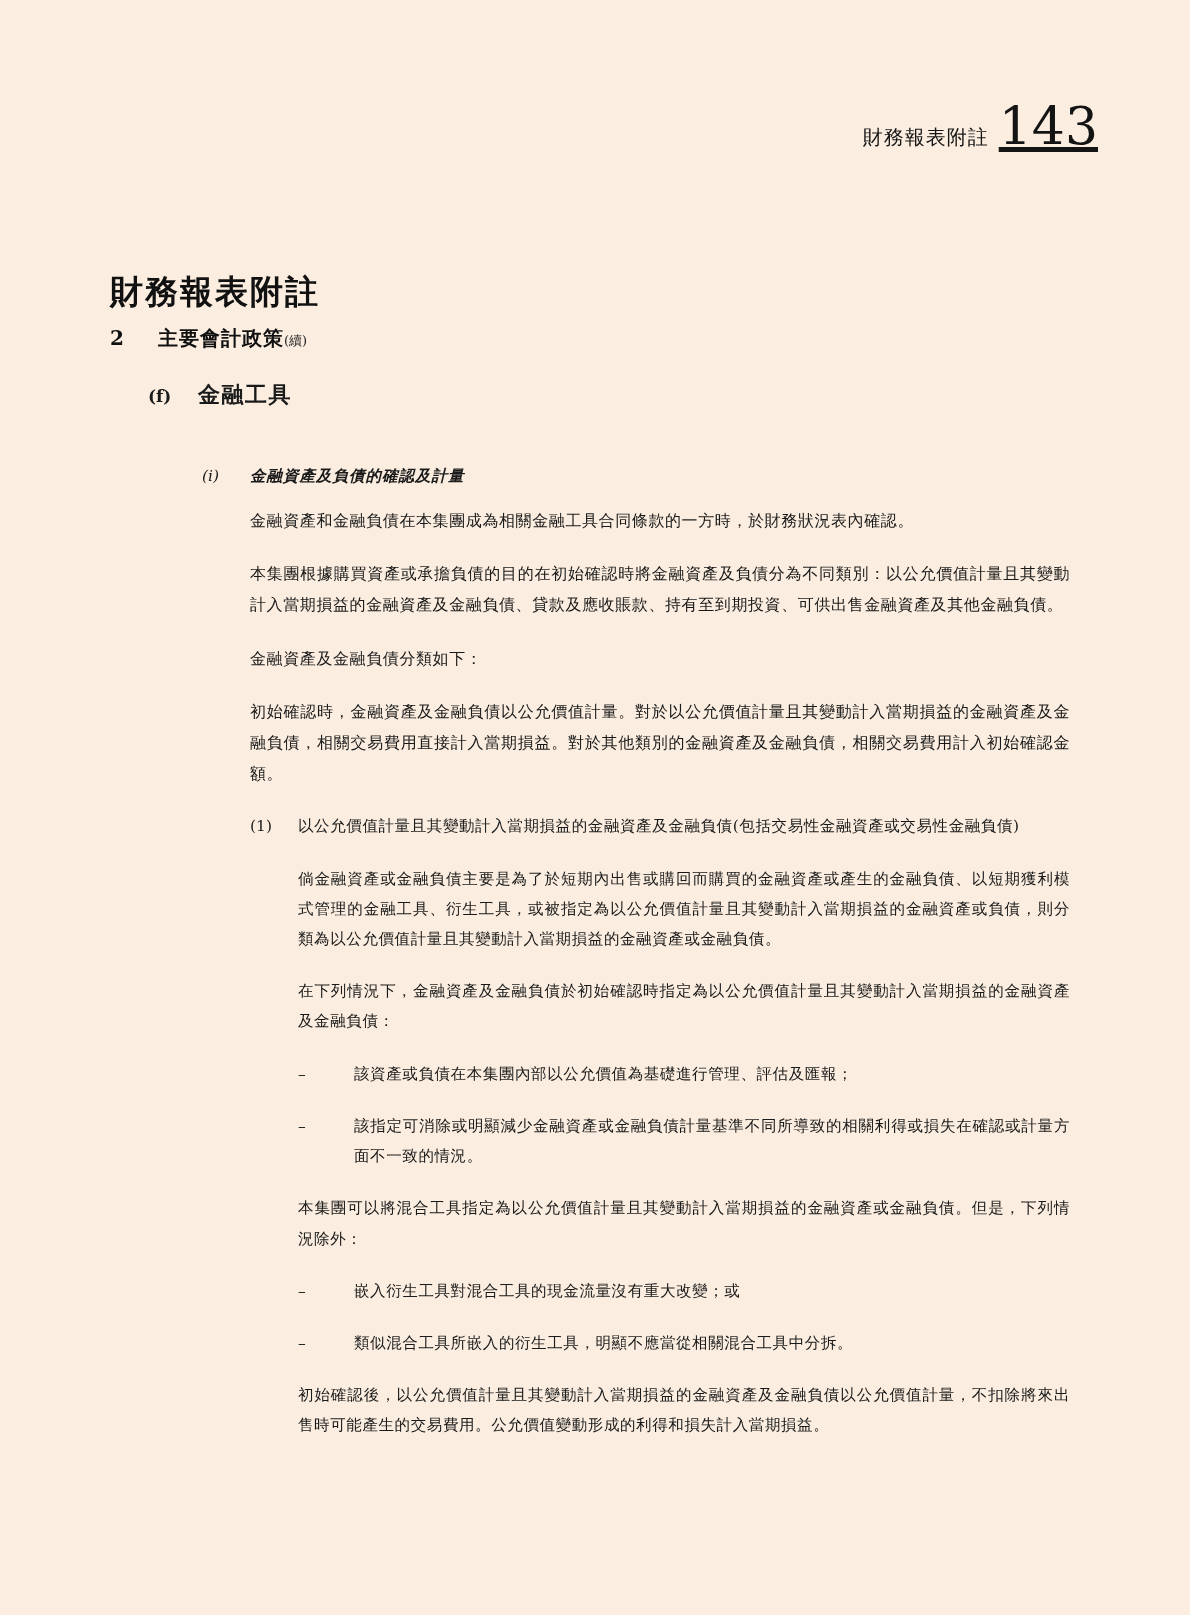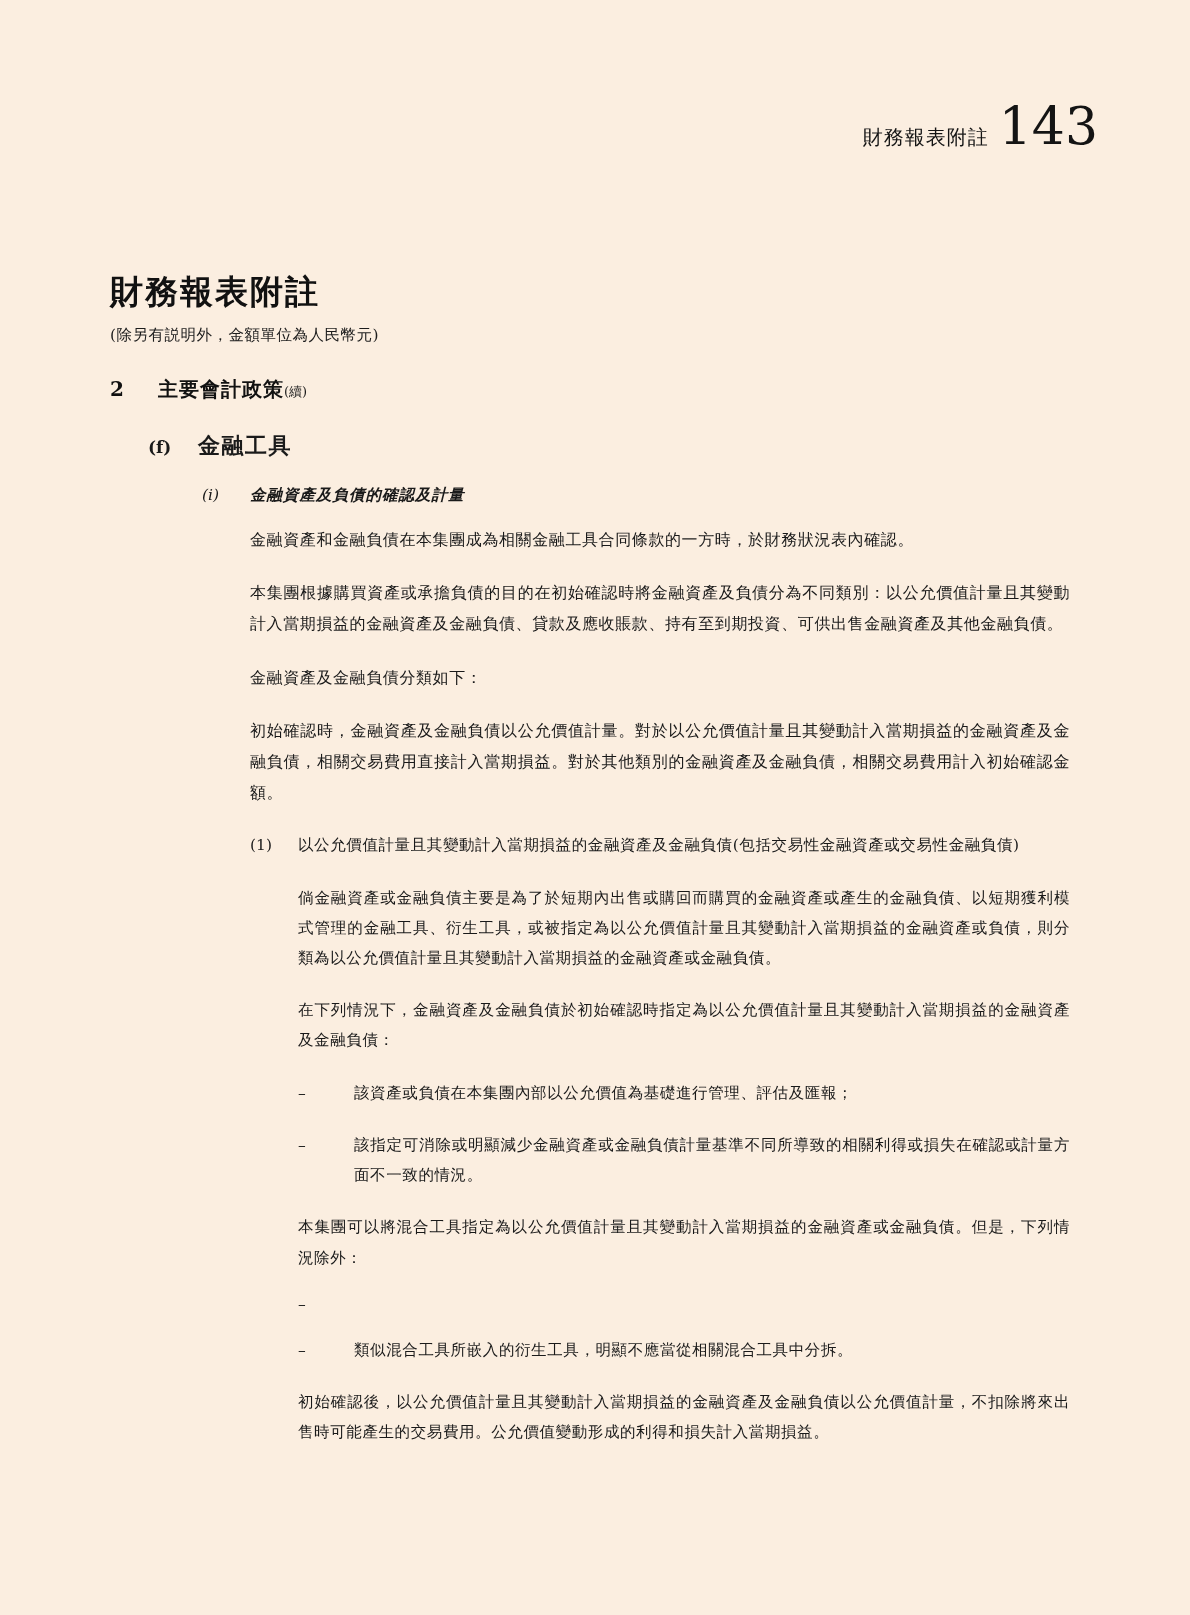--- a/index.html
+++ b/index.html
@@ -34,20 +34,21 @@
   .header-label {
     font-size: 20px;
     letter-spacing: 1px;
     color: #141414;
   }
   .header-pagenum {
     font-size: 52px;
     line-height: 1;
     color: #141414;
     font-family: "DejaVu Serif", "Liberation Serif", serif;
+    text-decoration: underline;
   }
 
   
   .content {
     position: absolute;
     left: 110px;
     top: 270px;
     width: 960px;
   }
 
@@ -120,20 +121,21 @@
     width: 48px;
     flex: 0 0 48px;
     font-size: 15.5px;
     font-style: italic;
   }
   .item-title {
     font-size: 15.5px;
     font-style: italic;
     font-weight: bold;
     letter-spacing: 1px;
+    margin-top: 32px;
   }
 
   
   p.body-para {
     margin: 0 0 22px 0;
     padding-left: 140px;
     font-size: 16px;
     line-height: 1.95;
     text-align: justify;
     letter-spacing: 0.6px;
@@ -198,21 +200,20 @@
 <div class="page">
 
   <div class="header">
     <span class="header-label">財務報表附註</span>
     <span class="header-pagenum">143</span>
   </div>
 
   <div class="content">
 
     <h1 class="doc-title">財務報表附註</h1>
-    <p class="doc-subtitle">(除另有説明外，金額單位為人民幣元)</p>
 
     <div class="section-row">
       <span class="section-num">2</span>
       <span class="section-title">主要會計政策</span>
         <span class="section-cont">(續)</span>
     </div>
 
     <div class="subsection-row">
       <span class="subsection-num">(f)</span>
       <span class="subsection-title">金融工具</span>
@@ -242,20 +243,21 @@
     </div>
     <div class="dash-row">
       <span class="dash-marker">–</span>
       <span class="dash-text">該指定可消除或明顯減少金融資產或金融負債計量基準不同所導致的相關利得或損失在確認或計量方面不一致的情況。</span>
     </div>
 
     <p class="sub-para">本集團可以將混合工具指定為以公允價值計量且其變動計入當期損益的金融資產或金融負債。但是，下列情況除外：</p>
 
     <div class="dash-row">
       <span class="dash-marker">–</span>
+      <span class="dash-text">嵌入衍生工具對混合工具的現金流量沒有重大改變；或</span>
     </div>
     <div class="dash-row">
       <span class="dash-marker">–</span>
       <span class="dash-text">類似混合工具所嵌入的衍生工具，明顯不應當從相關混合工具中分拆。</span>
     </div>
 
     <p class="sub-para">初始確認後，以公允價值計量且其變動計入當期損益的金融資產及金融負債以公允價值計量，不扣除將來出售時可能產生的交易費用。公允價值變動形成的利得和損失計入當期損益。</p>
 
   </div>
 </div>

